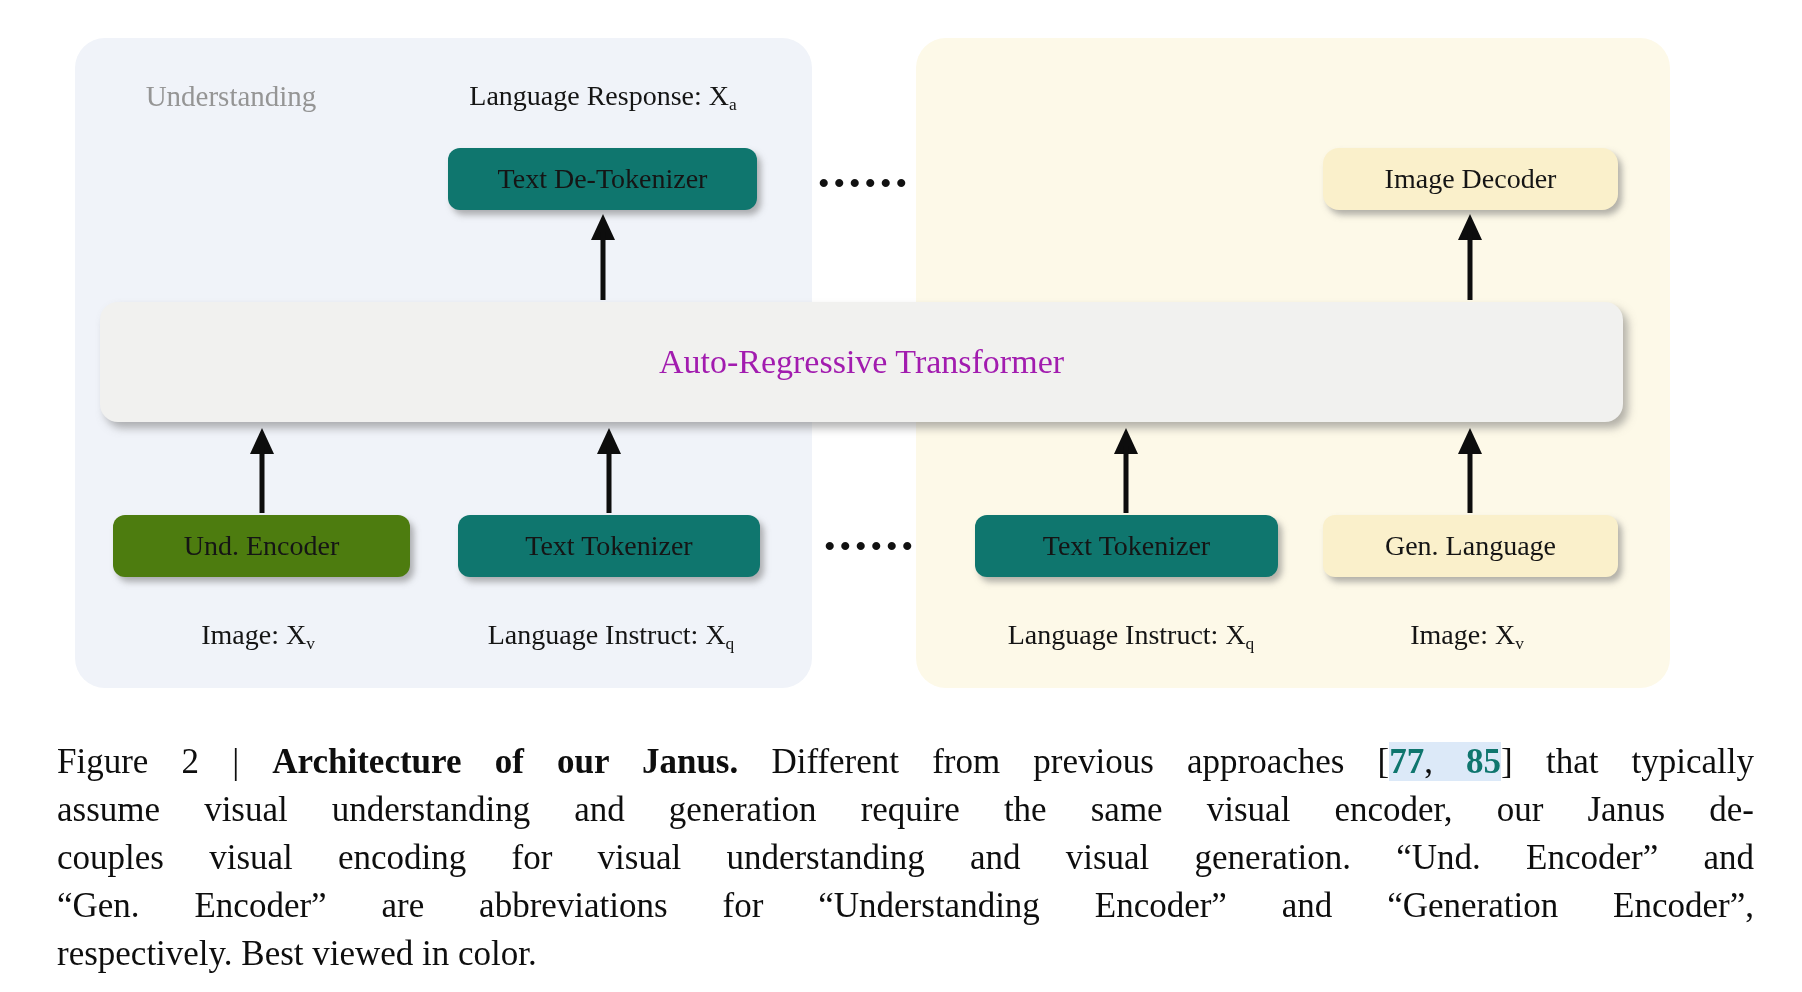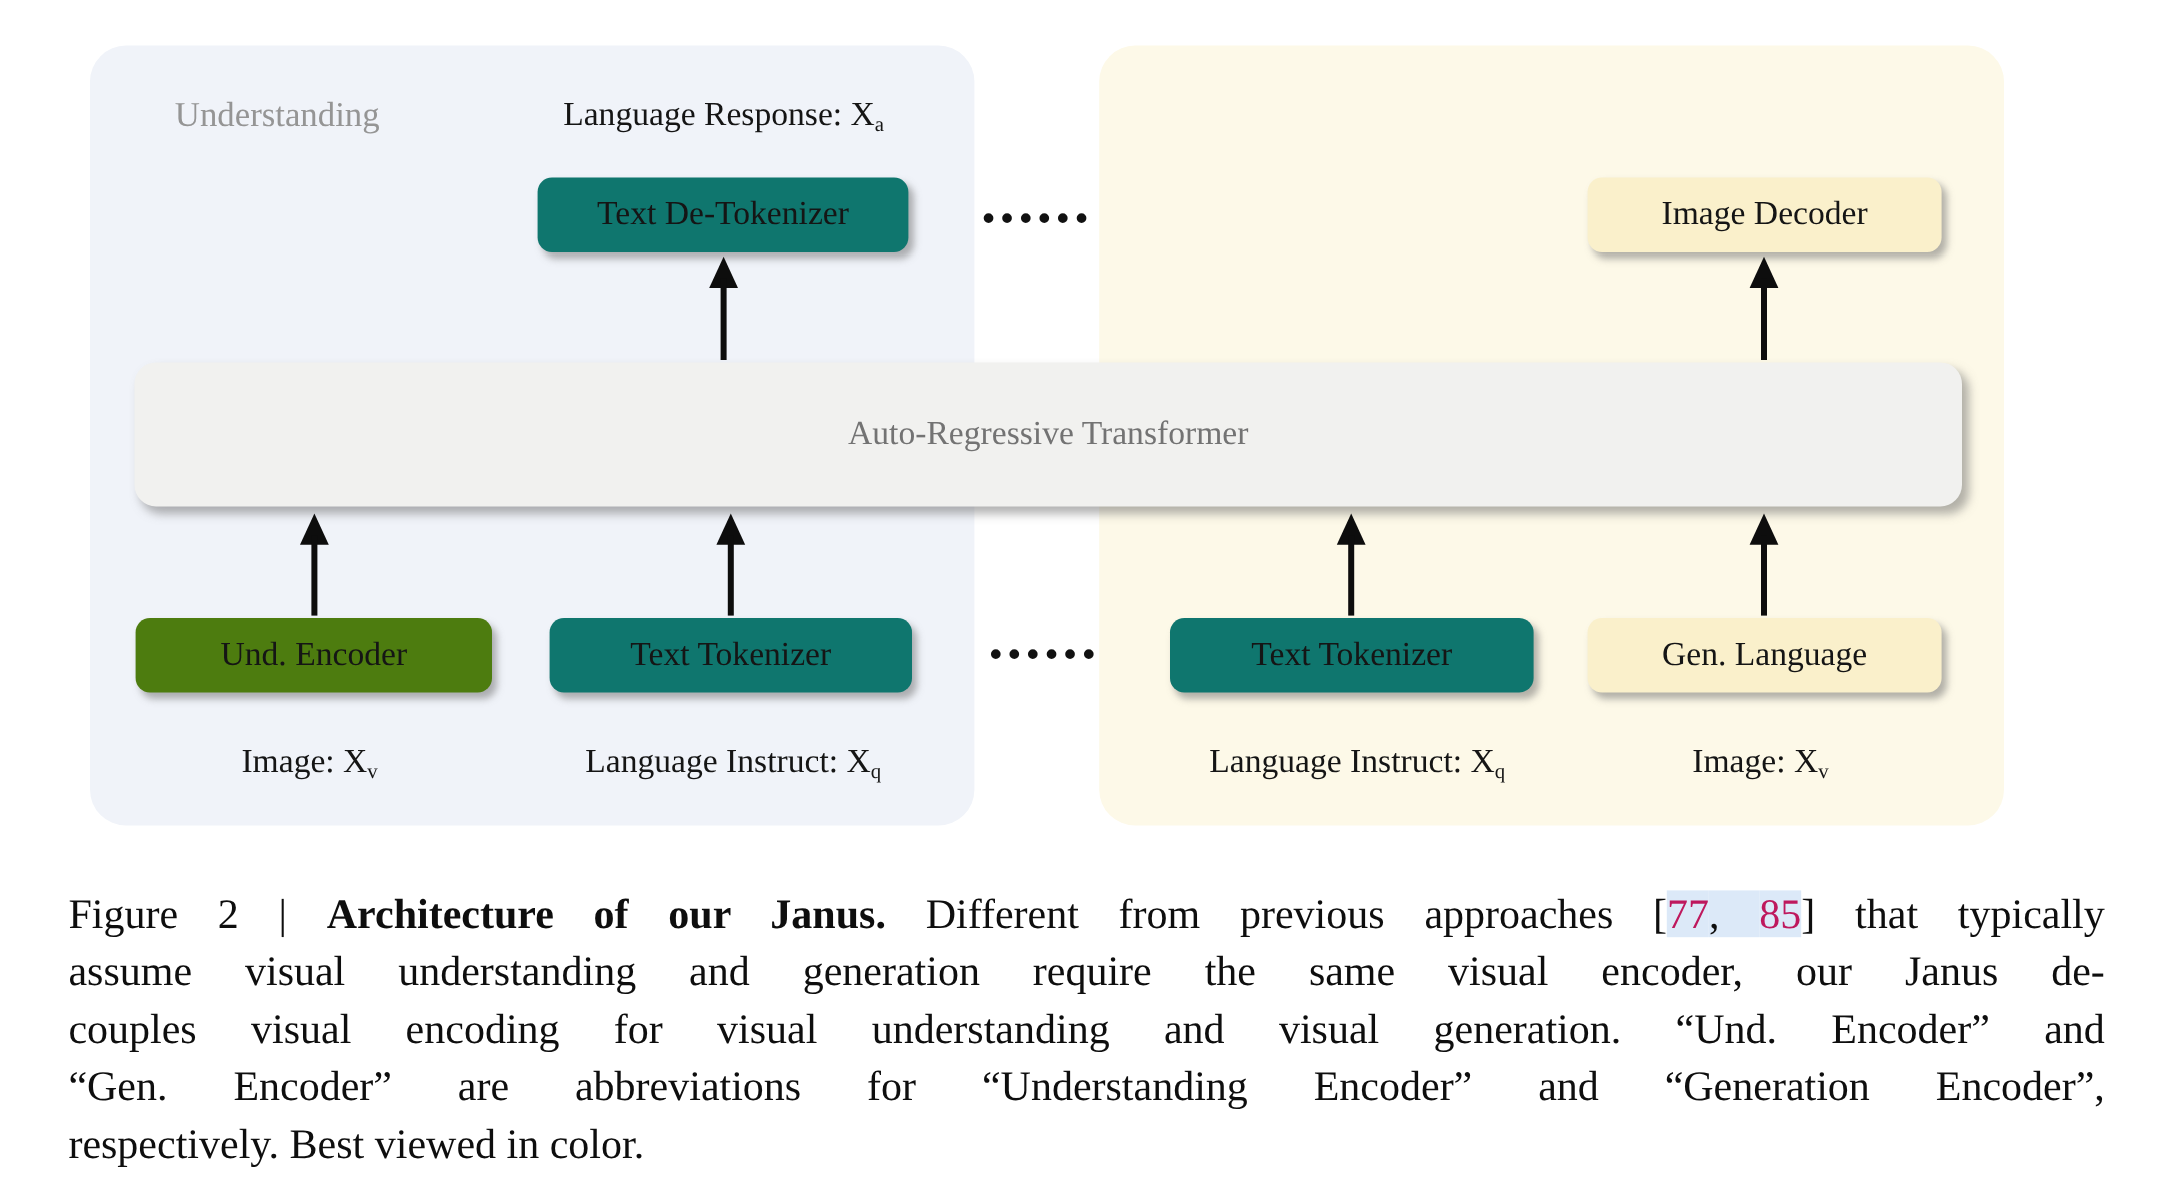--- a/index.html
+++ b/index.html
@@ -17,60 +17,60 @@
   .sub{font-size:0.62em;position:relative;top:0.28em;}
 
   .dbox{position:absolute;height:62px;border-radius:12px;
         box-shadow:4px 5px 6px rgba(105,105,105,0.5);
         display:flex;align-items:center;justify-content:center;
         font-size:28px;color:#151515;white-space:nowrap;}
   .gray{background:#0f766e;}
   .blue{background:#4d7c0f;}
   .yellow{background:#faf0cb;}
 
-  .transformer{position:absolute;left:112px;top:302px;width:1523px;height:120px;
+  .transformer{position:absolute;left:100px;top:302px;width:1523px;height:120px;
         background:#f1f1ef;border-radius:18px;
         box-shadow:5px 6px 8px rgba(105,105,105,0.5);
         display:flex;align-items:center;justify-content:center;
-        font-size:28px;color:#737373;}
+        font-size:34px;color:#a21caf;}
 
   .dots{position:absolute;width:160px;text-align:center;font-size:30px;font-weight:bold;
         letter-spacing:5px;color:#111;line-height:30px;}
 
   .arrow{position:absolute;width:24px;}
   .arrow .head{position:absolute;left:0;top:0;width:0;height:0;
         border-left:12px solid transparent;border-right:12px solid transparent;
         border-bottom:26px solid #0d0d0d;}
   .arrow .shaft{position:absolute;left:50%;transform:translateX(-50%);
         top:18px;bottom:0;width:5px;background:#0d0d0d;}
 
   .caption{position:absolute;left:57px;top:738px;width:1697px;
         font-size:35px;line-height:48px;color:#0e0e0e;}
   .cap-line{margin:0;}
   .cap-line.j{text-align:justify;text-align-last:justify;}
   .cap-bold{font-weight:bold;margin-top:21px;}
   .cite-box{background:#dce9f8;}
-  .cite-num{color:#be185d;background:#dce9f8;cursor:pointer;}
+  .cite-num{color:#0f766e;background:#dce9f8;cursor:pointer;font-weight:bold;}
 </style>
 </head>
 <body>
 
 <div id="stage">
 
   <div class="panel panel-und"></div>
   <div class="panel panel-gen"></div>
 
   <div class="sec-label" style="left:81px;width:300px;">Understanding</div>
 
   <div class="io-label" style="left:433px;top:78px;width:340px;">
     <span>Language Response: X</span><span class="sub">a</span>
   </div>
 
   <div class="dbox gray" style="left:448px;top:148px;width:309px;">Text De-Tokenizer</div>
-  <div class="dbox yellow" style="left:1323px;top:148px;width:295px;">Image Decoder</div>
+  <div class="dbox yellow" style="left:1323px;top:148px;width:295px;border-radius:16px;">Image Decoder</div>
 
   <div class="dots" style="left:785px;top:168px;">••••••</div>
   <div class="dots" style="left:791px;top:531px;">••••••</div>
 
   <div class="transformer">Auto-Regressive Transformer</div>
 
   <div class="arrow" style="left:591px;top:214px;height:86px;">
     <div class="head"></div>
       <div class="shaft"></div>
   </div>

